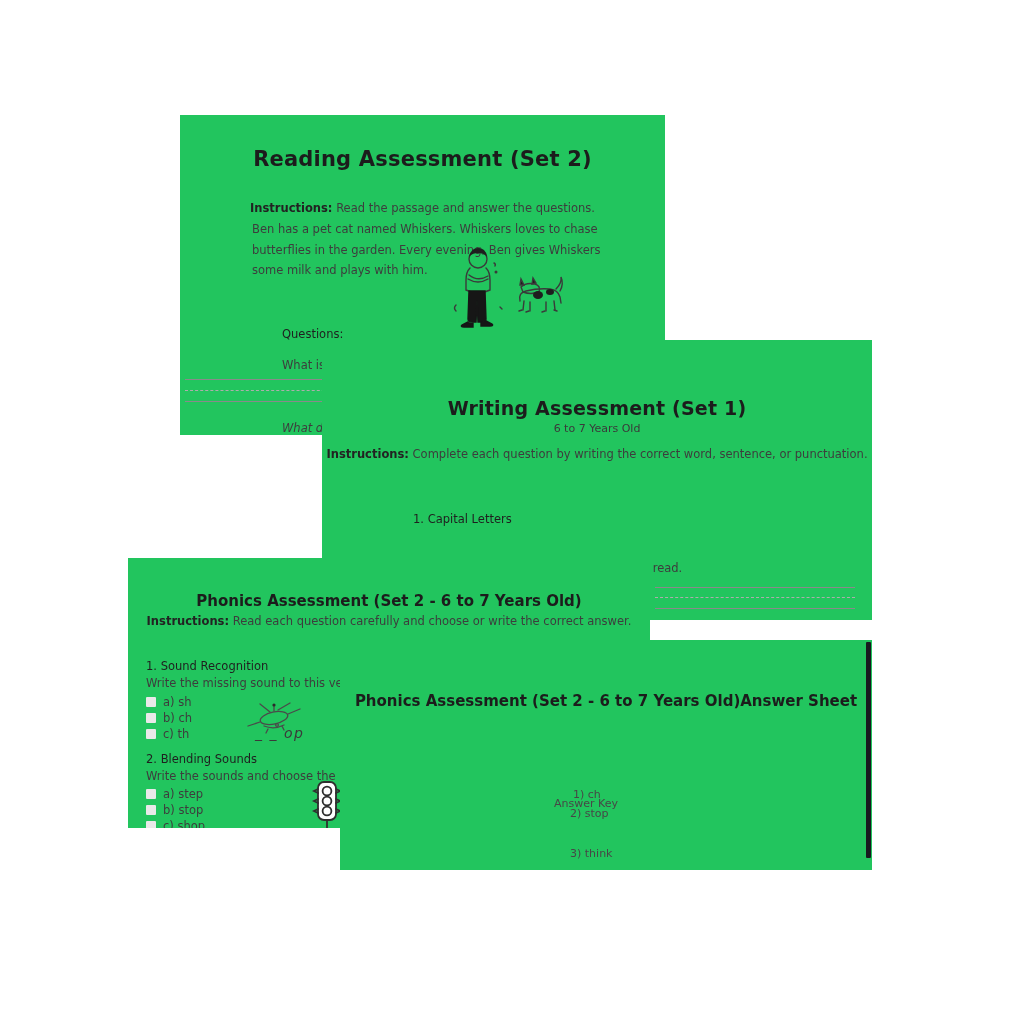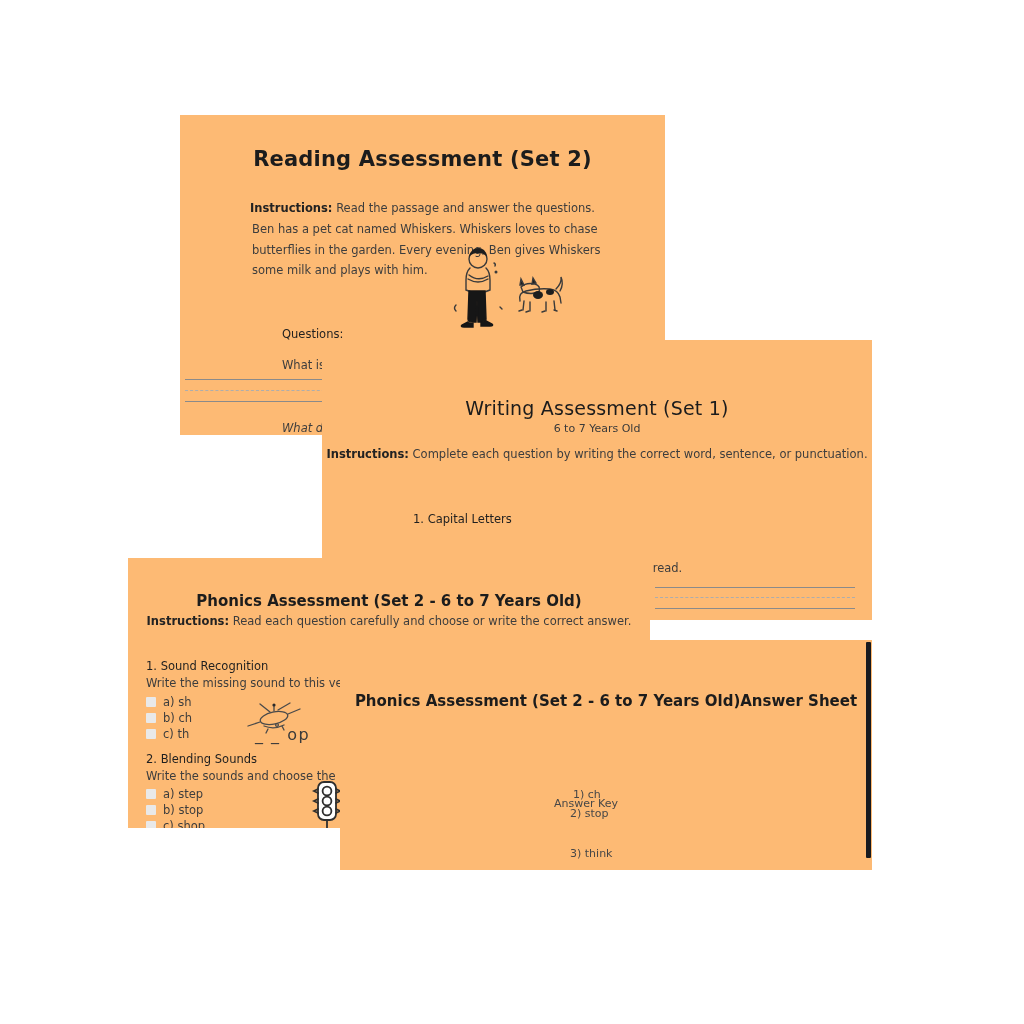--- a/index.html
+++ b/index.html
@@ -1,46 +1,46 @@
 <!DOCTYPE html>
 <html><head>
 <meta charset="utf-8">
 <style>
   * { margin:0; padding:0; box-sizing:border-box; }
   html,body { background:#ffffff; }
   #canvas {
     position:relative; width:1024px; height:1024px; background:#ffffff;
     font-family:"DejaVu Sans", sans-serif; color:#2e2e2e; overflow:hidden;
   }
-  .page { position:absolute; background:#fdba74; overflow:hidden; }
+  .page { position:absolute; background:#22c55e; overflow:hidden; }
   #reading-page  { left:180px; top:115px; width:485px; height:320px; z-index:1; }
   #writing-page  { left:322px; top:340px; width:550px; height:280px; z-index:2; }
   #phonics-page  { left:128px; top:558px; width:522px; height:270px; z-index:3; }
   #answer-page   { left:340px; top:640px; width:532px; height:230px; z-index:4; }
 
   .abs { position:absolute; }
   .center { left:0; right:0; text-align:center; }
   .h1 { font-size:21px; font-weight:700; color:#1c1c1c; letter-spacing:.2px; }
-  .h2 { font-size:19px; font-weight:400; color:#1c1c1c; letter-spacing:.2px; }
+  .h2 { font-size:19px; font-weight:700; color:#1c1c1c; letter-spacing:.2px; }
   .h3 { font-size:15px; font-weight:700; color:#1c1c1c; }
   .sub { font-size:11px; color:#3a3a3a; }
   .body { font-size:11.5px; color:#3d3d3d; line-height:1.35; }
   .passage { line-height:1.8; }
   .blabel { font-weight:700; color:#222; }
   .sechead { font-size:11.5px; font-weight:400; color:#1f1f1f; }
 
   .rule-line  { border-top:1.5px solid #8a8a8a; }
   .rule-dash  { border-top:1px dashed #adadad; }
 
   .opt-row { display:flex; align-items:center; height:16px; font-size:11.5px; color:#3d3d3d; }
   .chk {
     width:10px; height:10px; background:#e9e9e9; border-radius:1px;
     display:inline-block; margin-right:7px; flex:0 0 auto;
   }
-  .blank-word { font-size:16px; color:#3a3a3a; letter-spacing:1.5px; }
+  .blank-word { font-size:14px; color:#3a3a3a; letter-spacing:1.5px;font-style:italic; }
   .akey { font-size:11px; color:#474747; }
   .edge-bar { background:#181a1f; border-radius:1px; }
   svg { display:block; }
 </style>
 </head>
 <body>
 
 <div id="canvas">
 
   <div class="page" id="reading-page">

